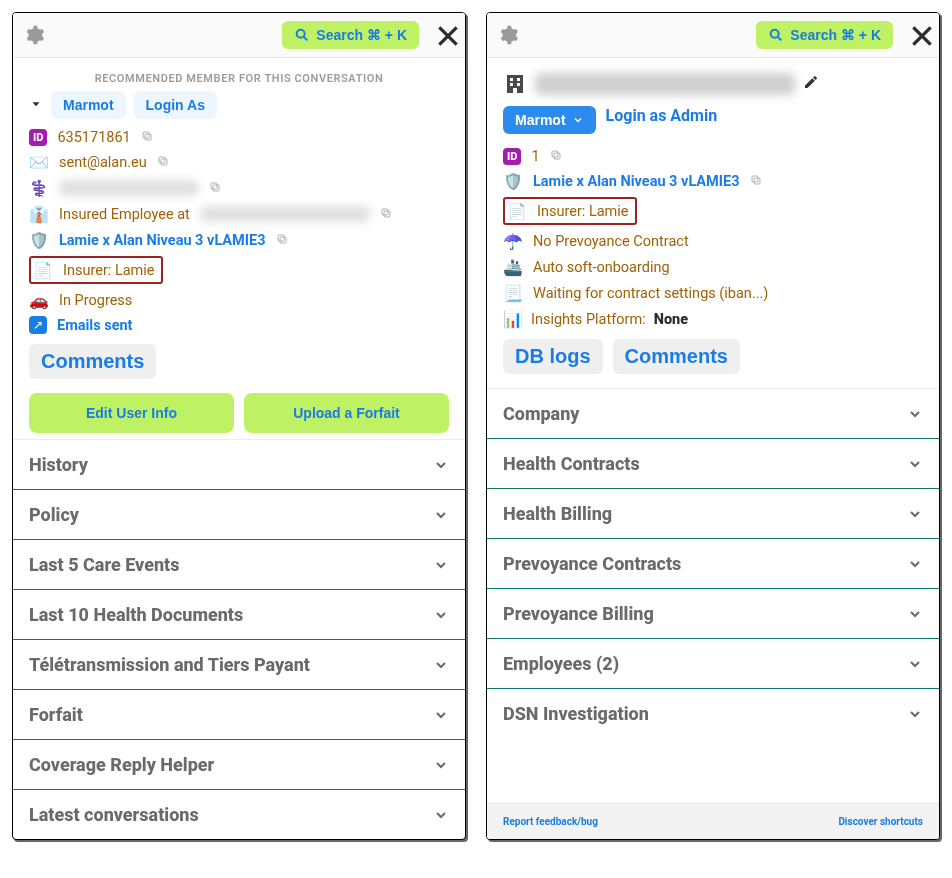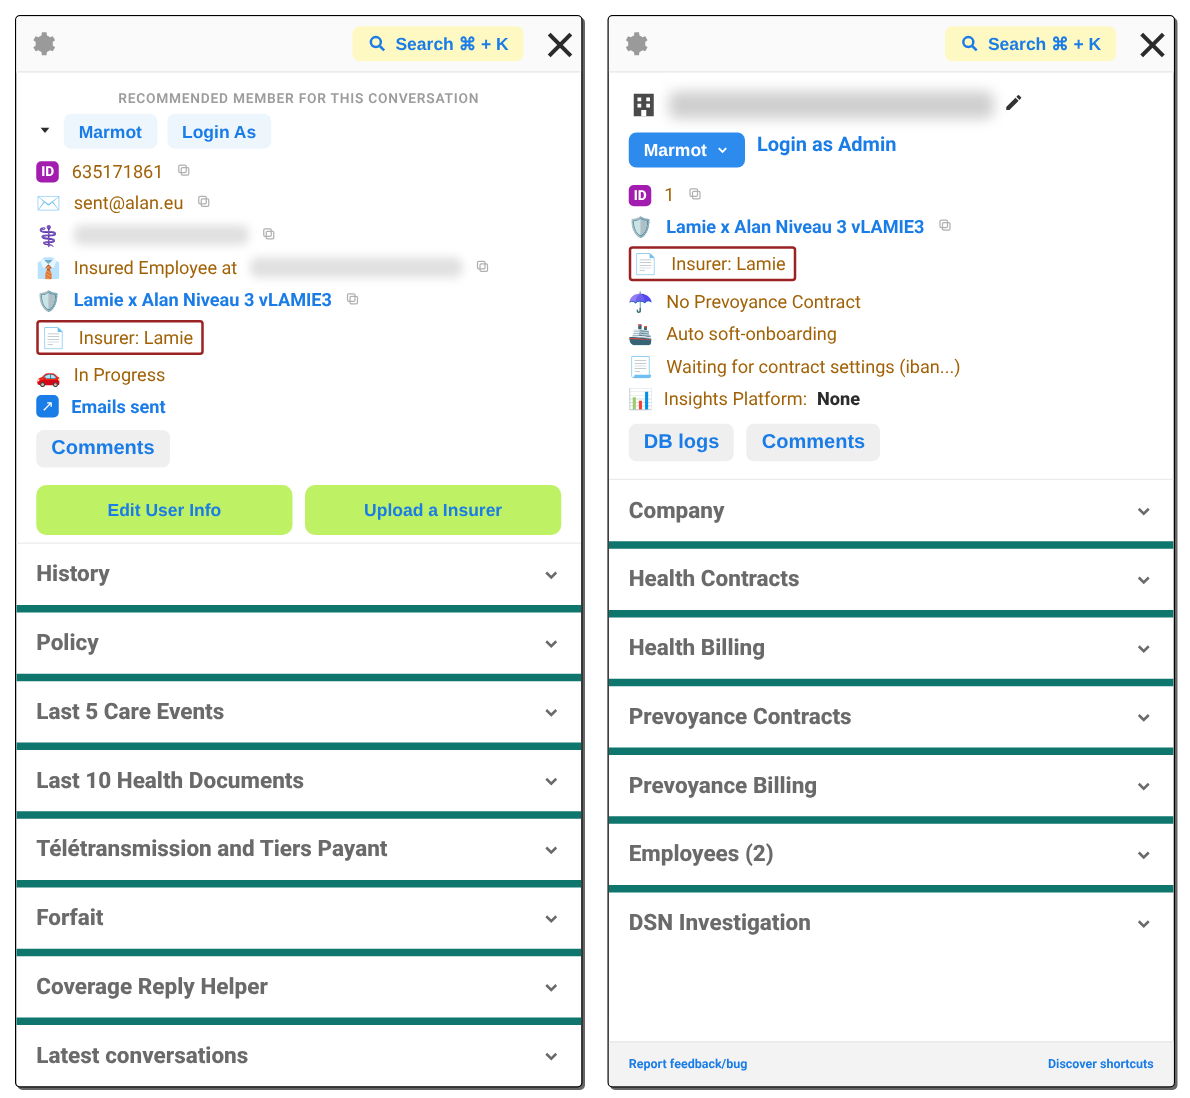--- a/index.html
+++ b/index.html
@@ -30,21 +30,21 @@
     padding: 8px 10px;
     border-bottom: 1px solid #e7e7e7;
     background: #fafafa;
   }
   .gear-icon { width: 22px; height: 22px; color:#9a9a9a; }
   .top-spacer { flex:1; }
   .search-btn {
     display: flex;
     align-items: center;
     gap: 6px;
-    background: #fef9c3;
+    background: #bef264;
     color: #1a7ce6;
     border: none;
     border-radius: 6px;
     font-weight: 700;
     font-size: 14px;
     padding: 6px 12px;
     cursor: pointer;
   }
   .search-icon { width:16px; height:16px; }
   .close-btn {
@@ -126,21 +126,21 @@
     font-weight:700;
     font-size:14px;
     padding:12px 10px;
     cursor:pointer;
     text-align:center;
   }
   .wide-btn-row { display:flex; gap:10px; margin: 4px 0 6px 0; }
 
   .accordion-group { margin: 6px -16px 0 -16px; border-top:1px solid #ececec; }
   .accordion-item {
-    border-bottom:6px solid #0f766e;
+    border-bottom:1px solid #0f766e;
     display:flex;
     align-items:center;
     justify-content:space-between;
     padding:14px 16px;
     cursor:pointer;
   }
   .accordion-item .label {
     font-size:18px;
     font-weight:800;
     color:#6a6a6a;
@@ -183,21 +183,21 @@
   .footer-links a { color:#1a7ce6; font-weight:700; text-decoration:none; cursor:pointer;}
 
   .chip {
     background:#efefef;
     color:#1a7ce6;
     border:none;
     font-weight:700;
     padding:6px 12px;
     border-radius:6px;
     cursor:pointer;
-    font-size:16px;
+    font-size:20px;
   }
 </style>
 </head>
 <body>
 
 <div class="panel">
   <div class="top-bar">
     <span class="gear-icon">
       <svg viewBox="0 0 24 24" fill="currentColor">
           <path d="M12 8a4 4 0 100 8 4 4 0 000-8zm9 4a7.9 7.9 0 00-.14-1.5l2.11-1.65-2-3.46-2.49 1a7.67 7.67 0 00-2.6-1.5L15.5 2h-4l-.39 2.89a7.67 7.67 0 00-2.6 1.5l-2.49-1-2 3.46 2.11 1.65A7.9 7.9 0 006 12c0 .51.05 1 .14 1.5L4 15.15l2 3.46 2.49-1c.78.64 1.66 1.15 2.6 1.5L11.5 22h4l.39-2.89c.94-.35 1.82-.86 2.6-1.5l2.49 1 2-3.46-2.11-1.65c.09-.5.13-.99.13-1.5z"></path>
@@ -293,21 +293,21 @@
         <span class="link">Emails sent</span>
       </div>
     </div>
 
     <div class="btn-row">
       <button class="chip">Comments</button>
     </div>
 
     <div class="wide-btn-row">
       <button class="wide-btn">Edit User Info</button>
-      <button class="wide-btn">Upload a Insurer</button>
+      <button class="wide-btn">Upload a Forfait</button>
     </div>
 
     <div class="accordion-group">
       <div class="accordion-item">
         <span class="label">History</span>
         <svg class="chev" viewBox="0 0 24 24" fill="none" stroke="currentColor" stroke-width="3">
             <polyline points="6 9 12 15 18 9"></polyline>
           </svg>
       </div>
       <div class="accordion-item">

